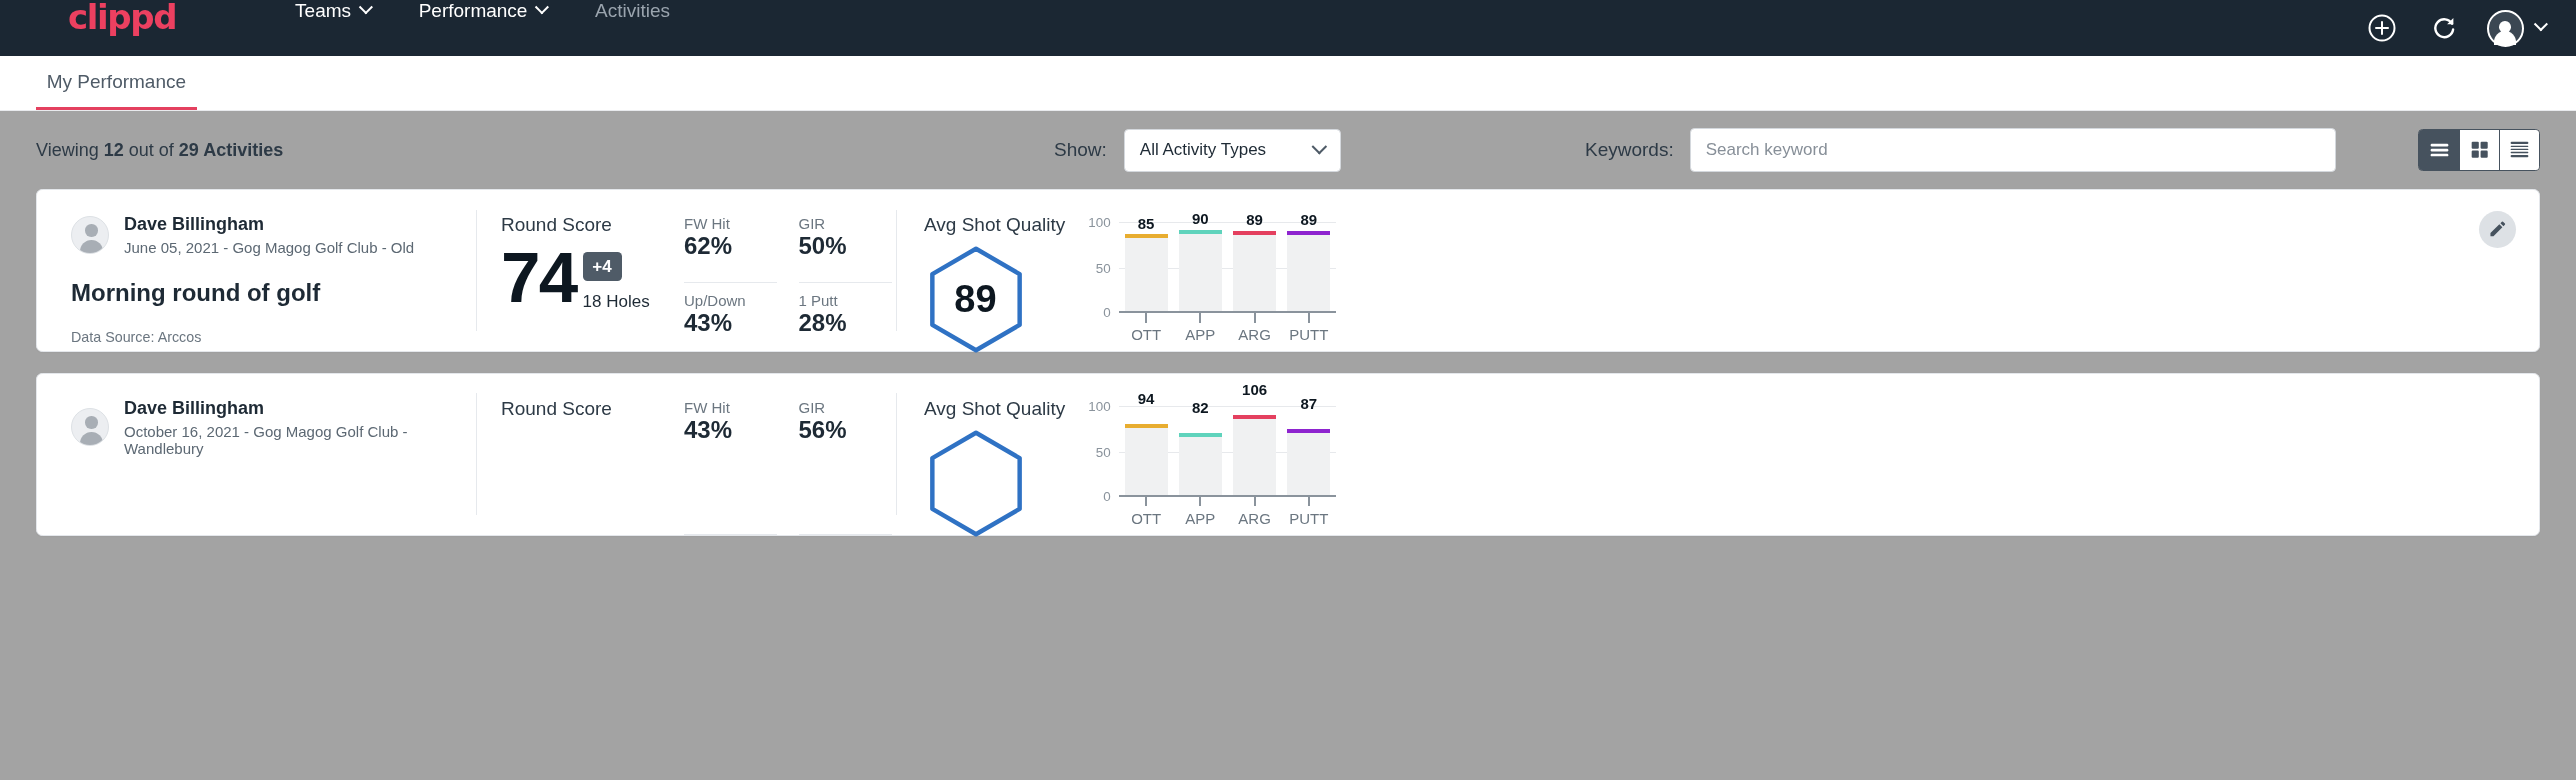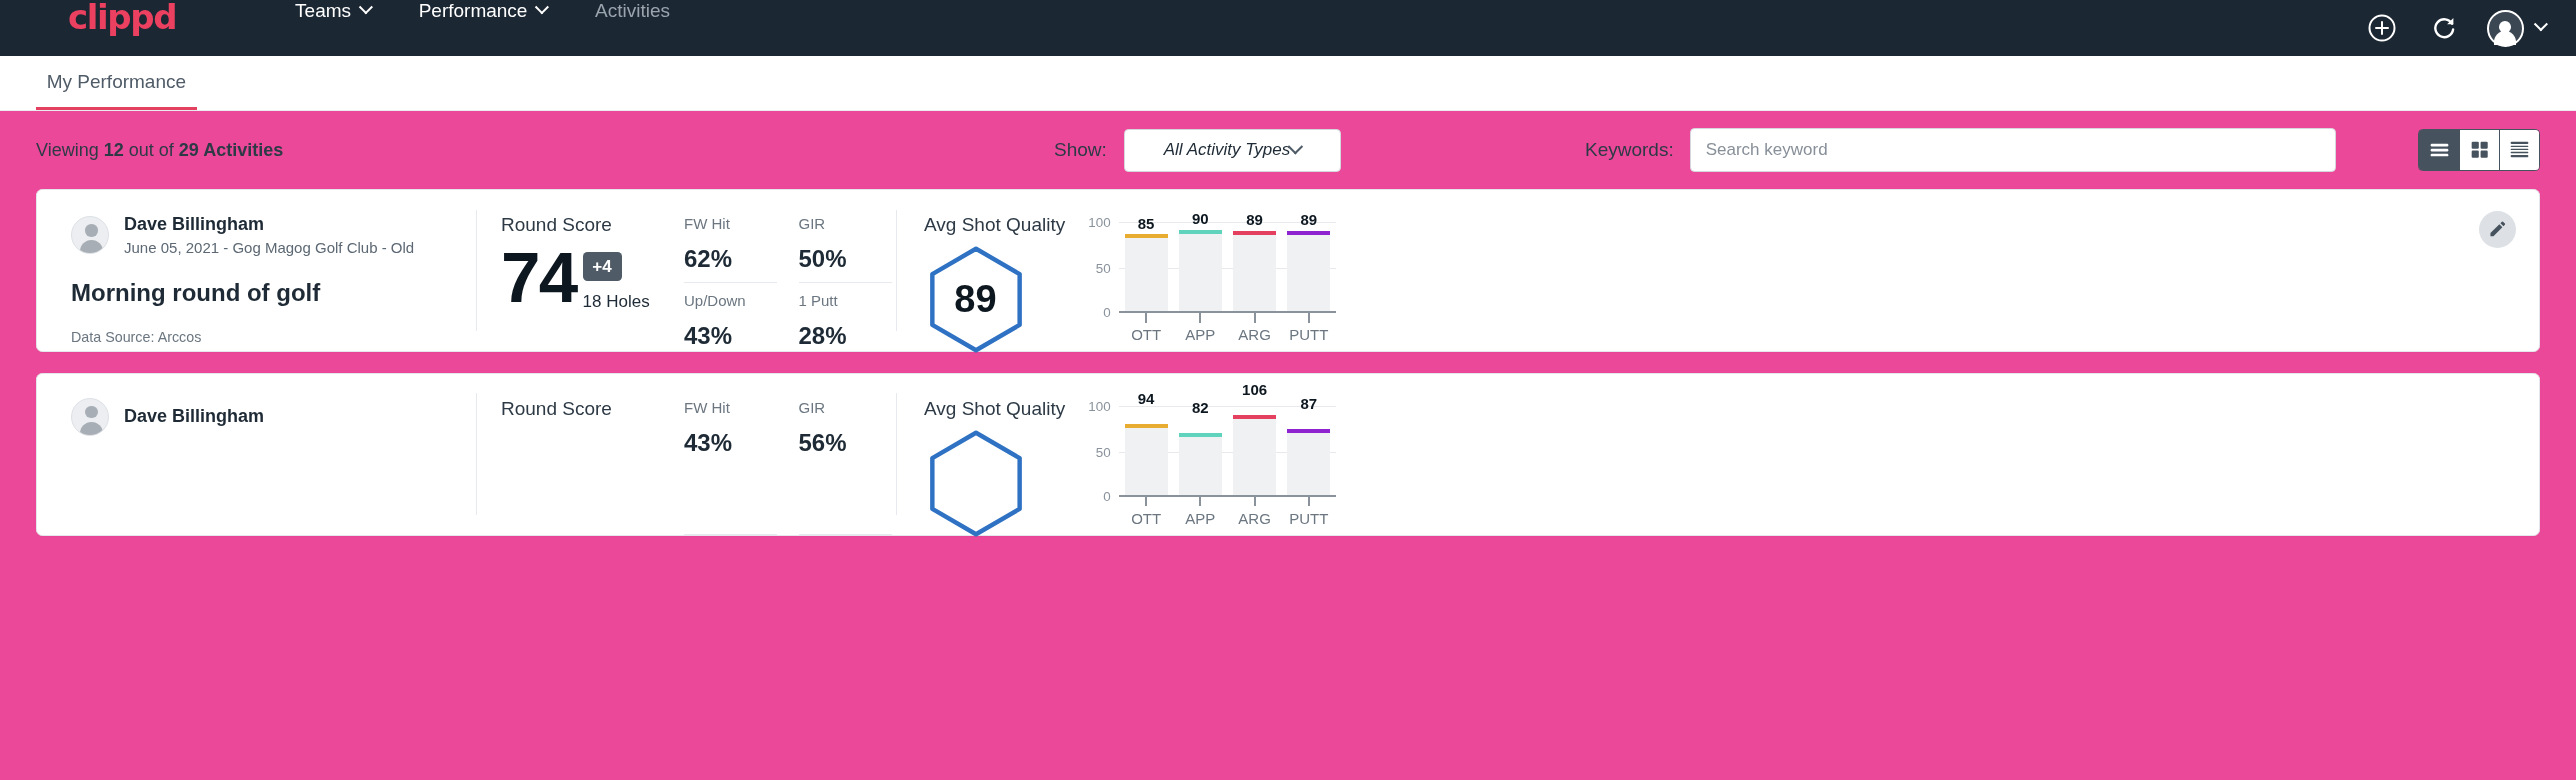--- a/index.html
+++ b/index.html
@@ -97,21 +97,21 @@
   .tab {
     font-size: 19px;
     color: #4f5b67;
     padding: 0 10.7px 14.3px 10.7px;
     border-bottom: 3.6px solid #e4405f;
     cursor: pointer;
   }
 
   
   .content {
-    background: #ec4899;
+    background: #a3a3a3;
     height: 669px;
     padding: 0 36px;
     position: relative;
   }
 
   .filterbar {
     height: 78px;
     display: flex;
     align-items: center;
     position: relative;
@@ -132,23 +132,22 @@
   .lbl { font-size: 19px; color: #2d3a46; white-space: nowrap; }
   .select {
     width: 217px;
     height: 43px;
     background: #ffffff;
     border: 0.9px solid #d4d8dd;
     border-radius: 4.5px;
     display: flex;
     align-items: center;
     padding: 0 15px;
-    justify-content: center;
+    justify-content: space-between;
     cursor: pointer;
-    font-style: italic;
   }
   .select span { font-size: 17px; color: #1e2a35; }
   .select .chev2 {
     width: 10.7px; height: 10.7px;
     border-right: 2.7px solid #4f5b67;
     border-bottom: 2.7px solid #4f5b67;
     transform: rotate(45deg) translate(-2.7px,-2.7px);
   }
 
   .kw-group {
@@ -265,21 +264,21 @@
   }
   .c-stats::after {
     content: "";
     position: absolute;
     right: 0; top: 19.6px; bottom: 19.6px;
     width: 0.9px; background: #e6e9ed;
   }
   .stat { width: 93px; }
   .stat-top { border-bottom: 0.9px solid #e6e9ed; padding-bottom: 8px; }
   .stat-lbl { font-size: 15px; color: #6b7680; }
-  .stat-val { font-size: 24px; font-weight: bold; color: #1e2a35; margin-top: 13px; }
+  .stat-val { font-size: 24px; font-weight: bold; color: #1e2a35; margin-top: 0; }
   .stat-bot { padding-top: 9.8px; }
 
   .c-quality {
     flex: 1;
     padding: 24px 0 0 27px;
     position: relative;
   }
   .hexwrap {
     position: absolute;
     left: 29.5px; top: 55px;
@@ -559,20 +558,21 @@
 
   <div class="card">
     <div class="c-left">
       <div class="user-row">
         <div class="avatar-card">
             <div class="h"></div>
             <div class="b"></div>
           </div>
         <div>
           <div class="uname">Dave Billingham</div>
+          <div class="udate">October 16, 2021 - Gog Magog Golf Club - Wandlebury</div>
         </div>
       </div>
     </div>
 
     <div class="c-score">
       <div class="sec-label">Round Score</div>
       <div class="score-row">
         <div class="score-num"></div>
       </div>
     </div>

